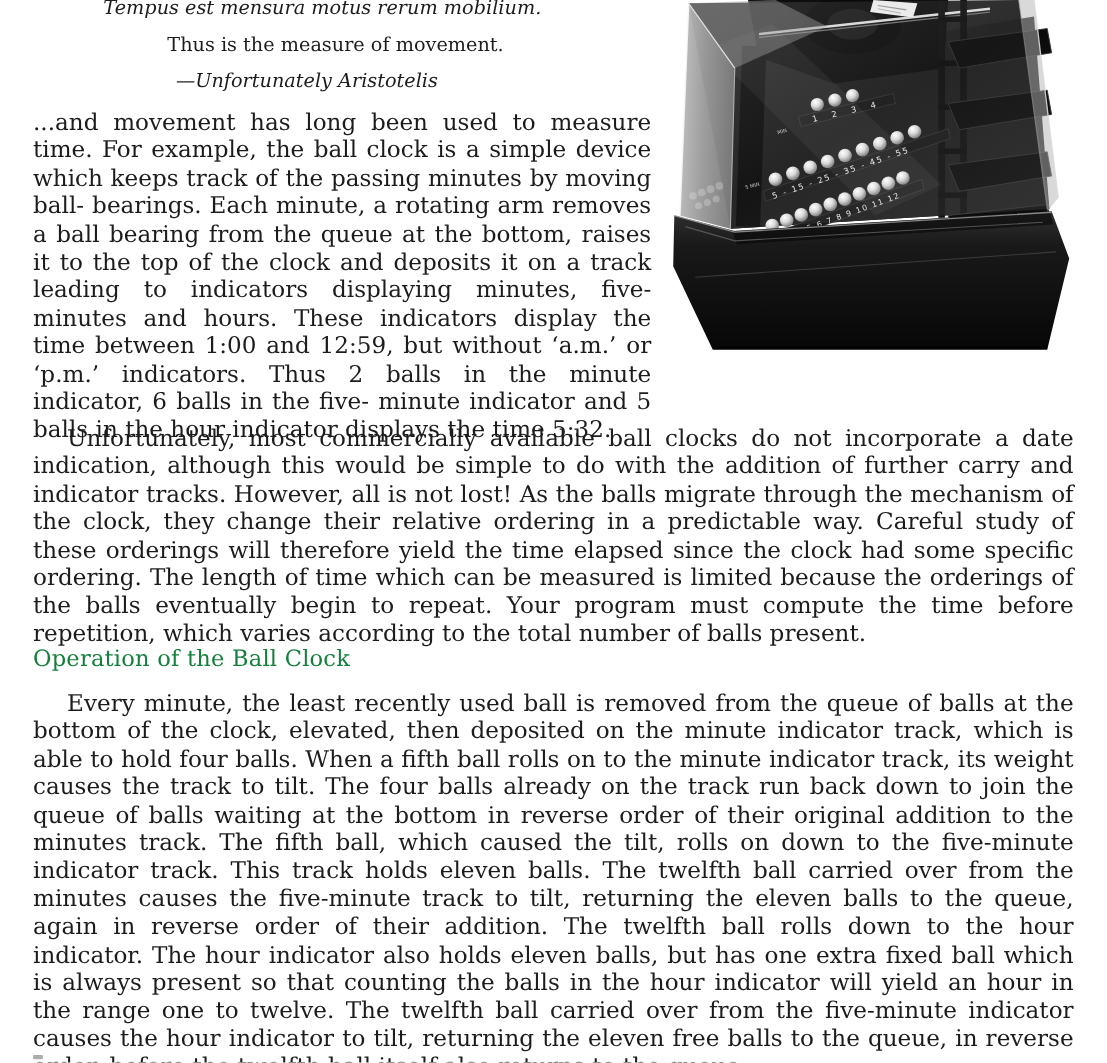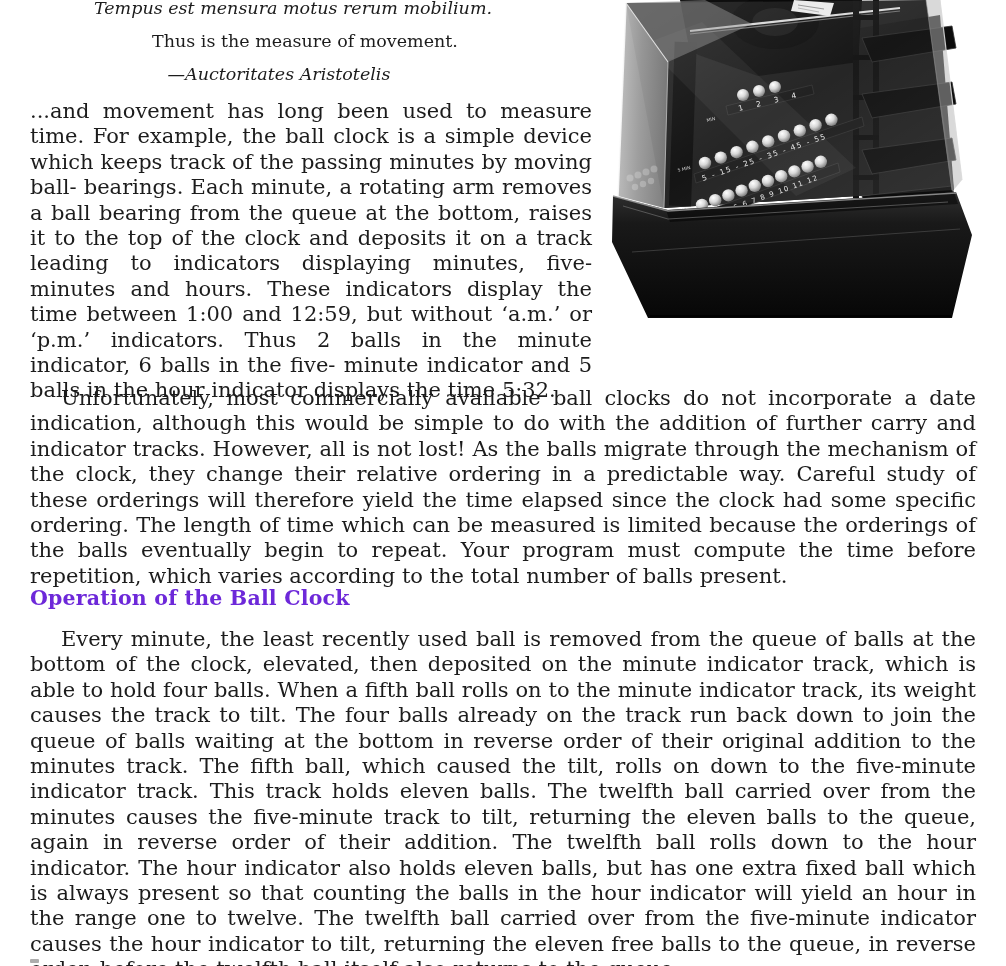--- a/index.html
+++ b/index.html
@@ -13,42 +13,42 @@
   .abs{position:absolute;}
   .para{
     font-size:21px;line-height:25.4px;
     text-align:justify;
     color:#1c1c1c;
   }
   .indent{text-indent:31px;}
   .quote-line{font-size:17.5px;line-height:22px;margin-bottom:11px;text-align:center;}
   .it{font-style:italic;}
   .heading{
-    font-size:20.5px;font-weight:bold;color:#6d28d9;
+    font-size:20.5px;font-weight:normal;color:#15803d;
     letter-spacing:.2px;
   }
   #quote-block{left:30px;top:-3px;width:534px;}
   #quote-latin{transform:translateX(-4px);}
   #quote-english{transform:translateX(8px);}
   #quote-attrib{transform:translateX(-18px);}
   #intro-para{left:30px;top:99px;width:562px;}
   #body-para{left:30px;top:386px;width:946px;}
   #op-heading{left:30px;top:586px;}
   #op-para{left:30px;top:627px;width:946px;}
   #clock-photo{left:610px;top:0px;width:366px;height:322px;}
   #clipped-fragment{left:30px;top:959px;width:9px;height:4px;background:#6a6a6a;opacity:.55;border-radius:1px;}
   svg text{font-family:"DejaVu Sans", sans-serif;}
 </style>
 </head>
 <body>
 
 <div id="quote-block" class="abs">
   <div id="quote-latin" class="quote-line it">Tempus est mensura motus rerum mobilium.</div>
   <div id="quote-english" class="quote-line">Thus is the measure of movement.</div>
-  <div id="quote-attrib" class="quote-line it">—Auctoritates Aristotelis</div>
+  <div id="quote-attrib" class="quote-line it">—Unfortunately Aristotelis</div>
 </div>
 
 <div id="intro-para" class="abs para">...and movement has long been used to measure time. For example, the ball clock is a simple device which keeps track of the passing minutes by moving ball- bearings. Each minute, a rotating arm removes a ball bearing from the queue at the bottom, raises it to the top of the clock and deposits it on a track leading to indicators displaying minutes, five-minutes and hours. These indicators display the time between 1:00 and 12:59, but without ‘a.m.’ or ‘p.m.’ indicators. Thus 2 balls in the minute indicator, 6 balls in the five- minute indicator and 5 balls in the hour indicator displays the time 5:32.</div>
 
 <div id="clock-photo" class="abs">
 <svg width="366" height="322" viewBox="0 0 366 322">
   <defs>
     <radialGradient id="gBall" cx="0.35" cy="0.3" r="0.8">
       <stop offset="0" stop-color="#ffffff"></stop>
       <stop offset="0.45" stop-color="#d6d6d6"></stop>

